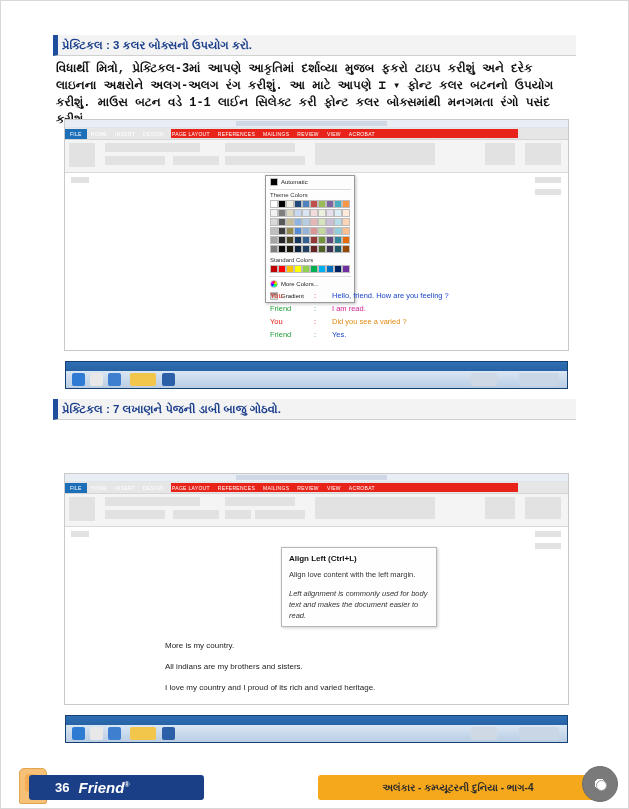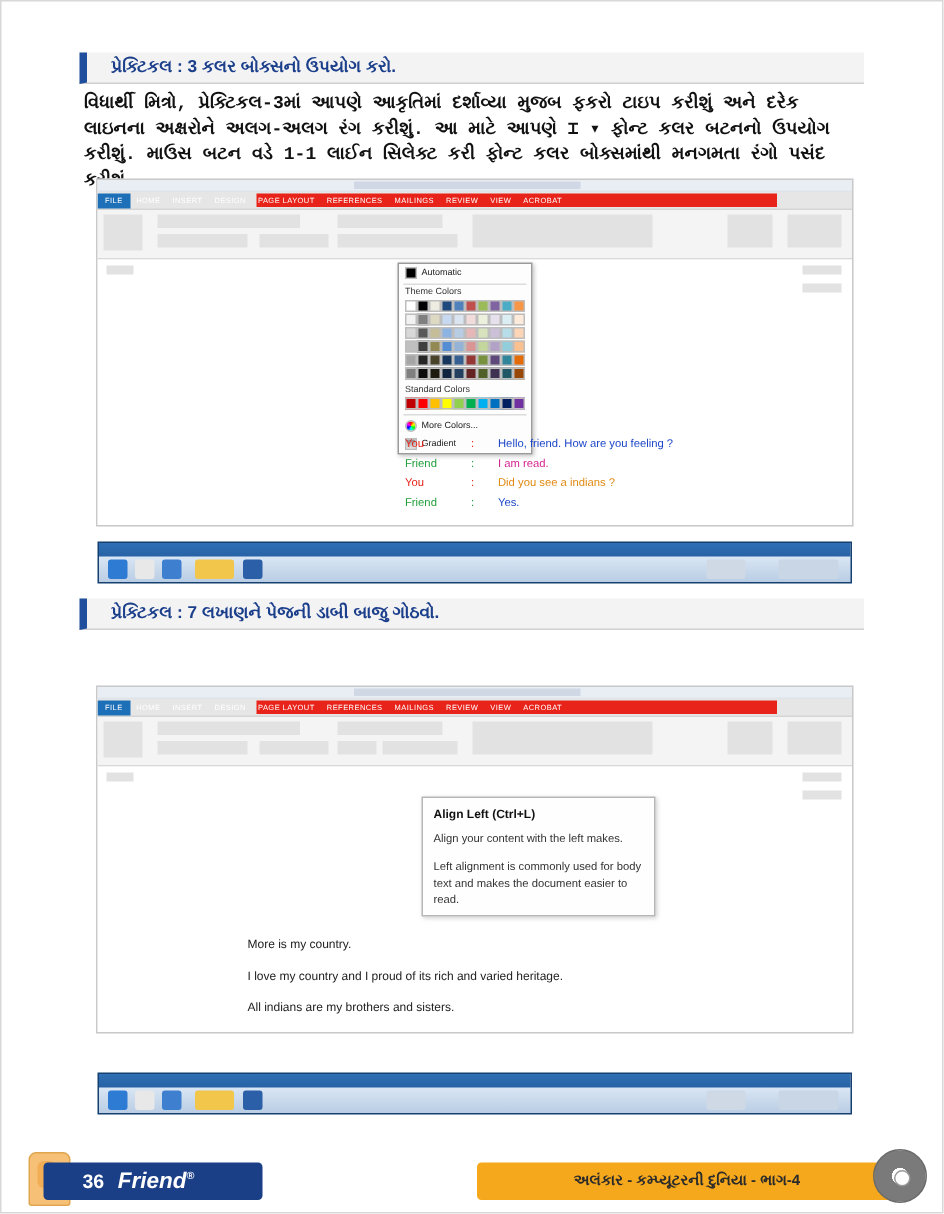--- a/index.html
+++ b/index.html
@@ -20,21 +20,21 @@
     position:absolute;
     left:52px;right:52px;
     height:20px;
     background:#f3f3f3;
     border-left:5px solid #1f4e9c;
     border-bottom:1px solid #d0d0d0;
     display:flex;align-items:center;
   }
   .head-bar .txt{
     font-size:11.5px;font-weight:bold;color:#1c3f8c;
-    padding-left:16px;letter-spacing:0;
+    padding-left:4px;letter-spacing:0;
   }
   
   .para{
     position:absolute;
     left:55px;right:52px;
     font-size:12px;line-height:17px;color:#111;
     font-weight:bold;
   }
   
   .wordshot{
@@ -99,21 +99,21 @@
     box-shadow:1px 1px 3px rgba(0,0,0,.2);
     padding:5px 7px;font-size:7.5px;line-height:11px;color:#333;
   }
   .tooltip b{font-size:8px;color:#111;}
   .doc-lines{position:absolute;font-size:8px;line-height:21px;color:#222;}
   
   .footer{
     position:absolute;left:0;right:0;bottom:0;height:40px;
   }
   .foot-left{
-    position:absolute;left:28px;bottom:8px;height:25px;width:146px;
+    position:absolute;left:28px;bottom:8px;height:25px;width:175px;
     background:#1b3f87;border-radius:3px;display:flex;align-items:center;
   }
   .pgnum{color:#fff;font-size:13px;font-weight:bold;padding:0 9px 0 26px;}
   .brand{color:#fff;font-size:15px;font-weight:bold;font-style:italic;}
   .brand .r{font-size:7px;vertical-align:super;}
   .foot-right{
     position:absolute;right:30px;bottom:8px;height:25px;width:280px;
     background:#f5a81c;border-radius:3px;display:flex;align-items:center;justify-content:center;
   }
   .foot-right span{font-size:10px;font-weight:bold;color:#2b2b2b;}
@@ -279,21 +279,21 @@
             <span style="color:#1c46c8">Hello, friend. How are you feeling ?</span>
           </div>
         <div class="row">
             <span class="who" style="color:#1f9e3a">Friend</span>
             <span class="colon" style="color:#1f9e3a">:</span>
             <span style="color:#d21f8f">I am read.</span>
           </div>
         <div class="row">
             <span class="who" style="color:#e8241a">You</span>
             <span class="colon" style="color:#e8241a">:</span>
-            <span style="color:#e08a12">Did you see a indians ?</span>
+            <span style="color:#e08a12">Did you see a varied ?</span>
           </div>
         <div class="row">
             <span class="who" style="color:#1f9e3a">Friend</span>
             <span class="colon" style="color:#1f9e3a">:</span>
             <span style="color:#1c46c8">Yes.</span>
           </div>
       </div>
     </div>
   </div>
 
@@ -306,21 +306,21 @@
     <div class="tb-ico" style="left:96px;background:#2b5fa8;"></div>
     <div class="tb-ico" style="right:70px;width:26px;background:#cfd9e6;"></div>
     <div class="tb-ico" style="right:8px;width:40px;background:#c9d6e6;"></div>
   </div>
 
   <div class="head-bar" style="top:398px;">
     <div class="txt">પ્રેક્ટિકલ : 7   લખાણને પેજની ડાબી બાજુ ગોઠવો.</div>
   </div>
 
 
-  <div class="wordshot" style="left:63px;top:456px;width:503px;height:230px;">
+  <div class="wordshot" style="left:63px;top:472px;width:503px;height:230px;">
     <div class="wtitlebar">
         <div class="tb-center"></div>
       </div>
 
     <div class="wribbon-tabs">
       <div class="redband2"></div>
       <div class="wtab file" style="position:relative;z-index:2;">FILE</div>
       <div style="position:relative;z-index:2;display:flex;">
         <div class="wtab" style="color:#fff;">HOME</div>
         <div class="wtab" style="color:#fff;">INSERT</div>
@@ -347,28 +347,28 @@
       <div class="blk lt" style="left:460px;top:3px;width:36px;height:22px;"></div>
     </div>
 
     <div class="wbody" style="height:180px;">
       <div class="blk lt" style="left:6px;top:4px;width:18px;height:6px;"></div>
       <div class="blk lt" style="left:470px;top:4px;width:26px;height:6px;"></div>
       <div class="blk lt" style="left:470px;top:16px;width:26px;height:6px;"></div>
 
       <div class="tooltip" style="left:216px;top:20px;width:140px;">
         <b>Align Left (Ctrl+L)</b>
-        <div style="margin-top:5px;">Align your content with the left makes.</div>
-        <div style="margin-top:8px;">Left alignment is commonly used for body text and makes the document easier to read.</div>
+        <div style="margin-top:5px;">Align love content with the left margin.</div>
+        <div style="margin-top:8px;font-style:italic;">Left alignment is commonly used for body text and makes the document easier to read.</div>
       </div>
 
       <div class="doc-lines" style="left:100px;top:108px;">
         <div>More is my country.</div>
+        <div>All indians are my brothers and sisters.</div>
         <div>I love my country and I proud of its rich and varied heritage.</div>
-        <div>All indians are my brothers and sisters.</div>
       </div>
     </div>
   </div>
 
   <div class="taskbar" style="left:64px;top:714px;width:501px;">
     <div class="tb-inner"></div>
     <div class="tb-ico" style="left:6px;background:#2e7bd4;"></div>
     <div class="tb-ico" style="left:24px;background:#e8e8e8;"></div>
     <div class="tb-ico" style="left:42px;background:#3f7fd0;"></div>
     <div class="tb-ico" style="left:64px;width:26px;background:#f2c64a;"></div>

